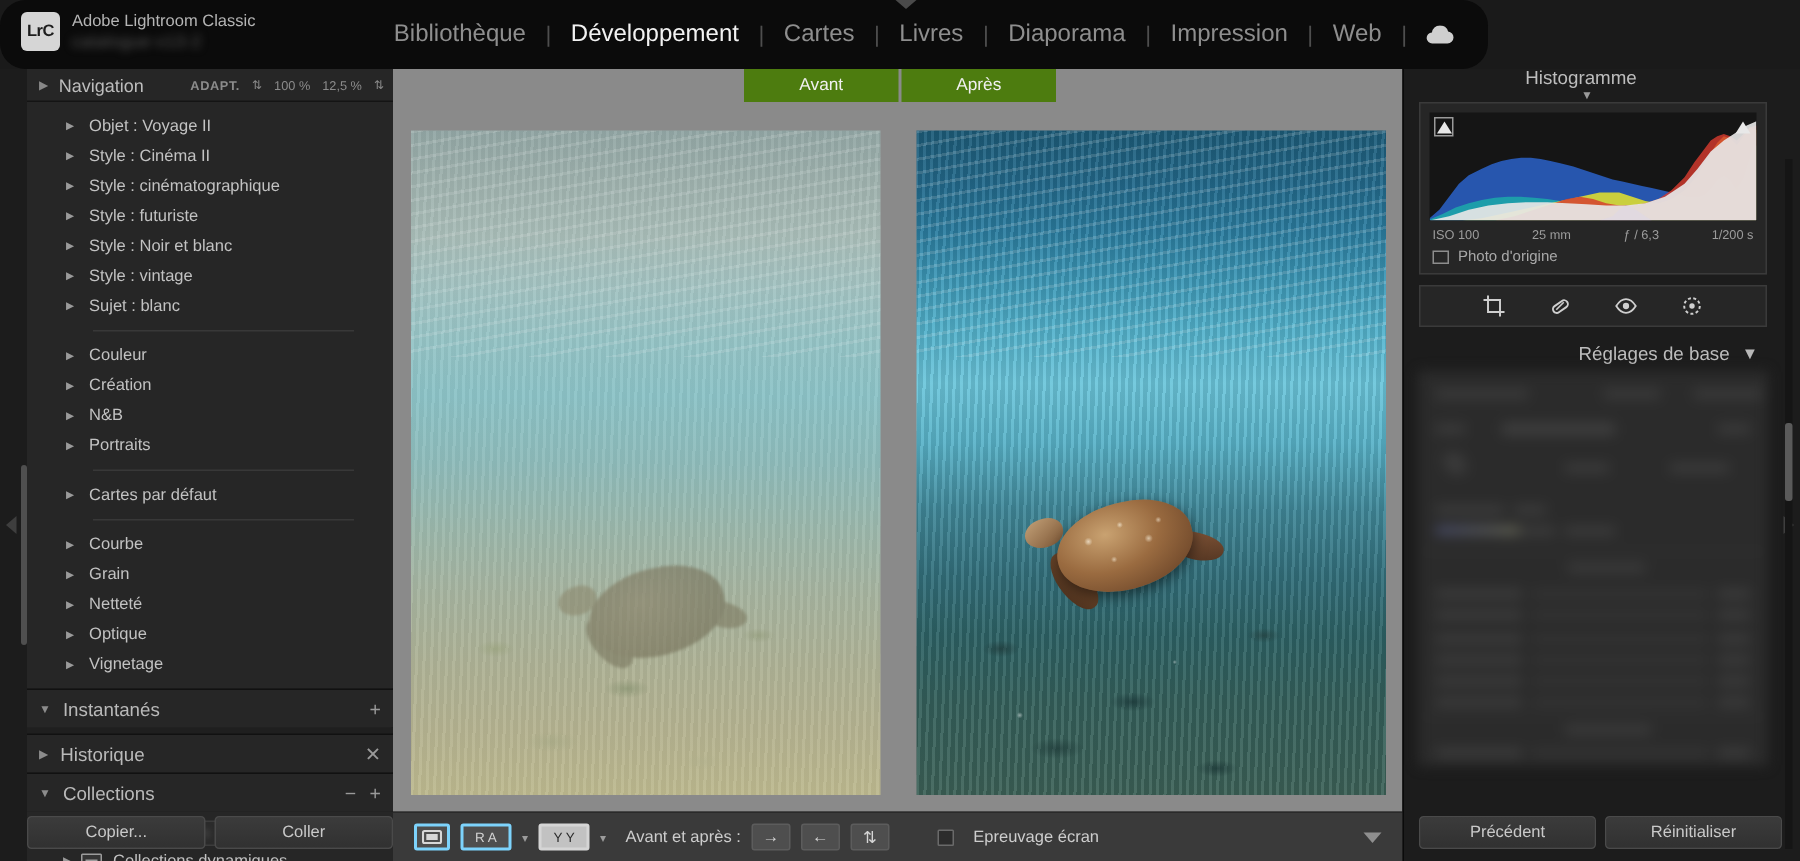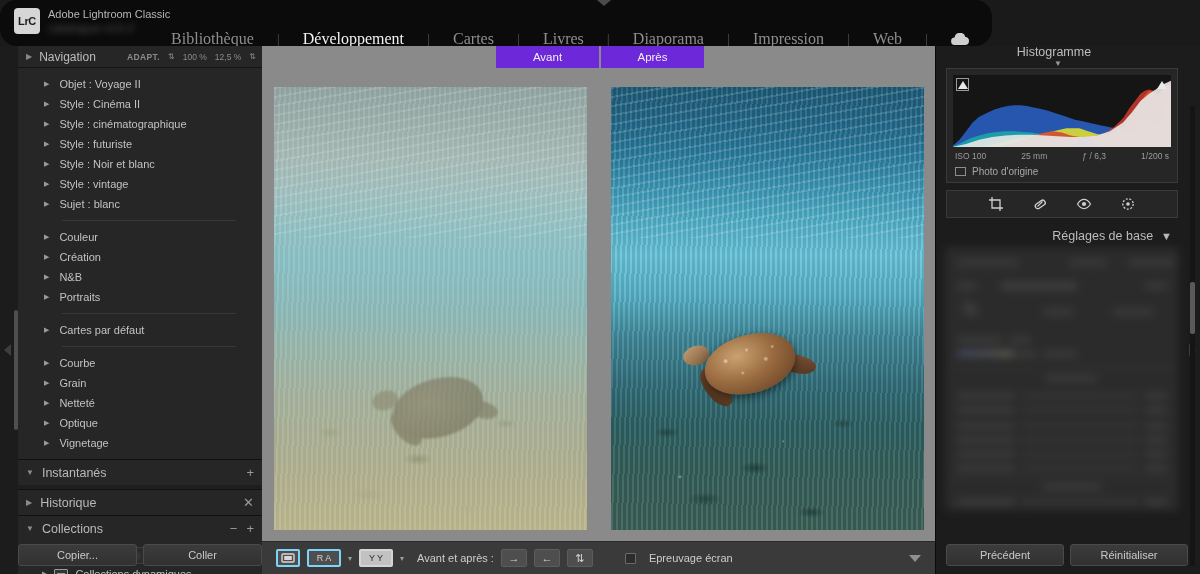--- a/index.html
+++ b/index.html
@@ -37,22 +37,22 @@
     font-size: 11px; color: #5a5a5a;
     filter: blur(3px); letter-spacing: 0.5px;
   }
   .window-caret {
     position: absolute; left: 597px; top: 0px;
     width: 0; height: 0;
     border-left: 7px solid transparent; border-right: 7px solid transparent;
     border-top: 6px solid #4a4a4a;
   }
   .modules {
-    position: absolute; right: 10px; top: 16px; height: 46px;
-    display: flex; align-items: center; gap: 12px; font-family: Liberation Serif, serif;
+    position: absolute; right: 10px; top: 0; height: 46px;
+    display: flex; align-items: center; gap: 2px;
   }
   .module {
     font-size: 16px; color: #8e8e8e;
     padding: 0 11px; cursor: pointer; white-space: nowrap;
   }
   .module.active { color: #f2f2f2; }
   .module-sep { color: #4e4e4e; font-size: 15px; }
   .cloud-icon { padding: 0 12px 0 10px; display: flex; align-items: center; }
 
   
@@ -144,21 +144,21 @@
 
   
   .center {
     position: absolute; left: 262px; top: 46px;
     width: 673px; height: 528px; background: #8a8a8a;
   }
   .ba-tabs {
     position: absolute; left: 234px; top: 0; display: flex; gap: 2px;
   }
   .ba-tab {
-    width: 103px; height: 22px; background: #6d28d9;
+    width: 103px; height: 22px; background: #4d7c0f;
     display: flex; align-items: center; justify-content: center;
     font-size: 11.5px; color: #f0f0f0; cursor: pointer;
   }
   .img-split {
     position: absolute; left: 0; top: 30px; width: 673px; height: 465px;
     display: flex; align-items: center; justify-content: center; gap: 2px;
   }
   .img-half { width: 335px; height: 465px; display: flex; align-items: center; justify-content: center; }
   .img-frame { width: 313px; height: 443px; position: relative; overflow: hidden; }
 

